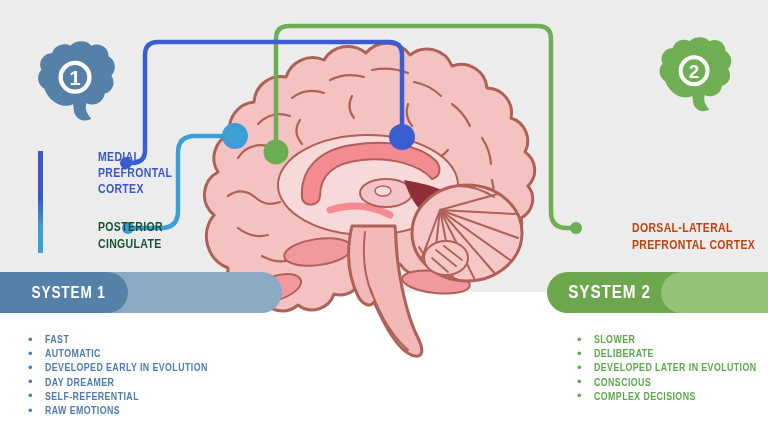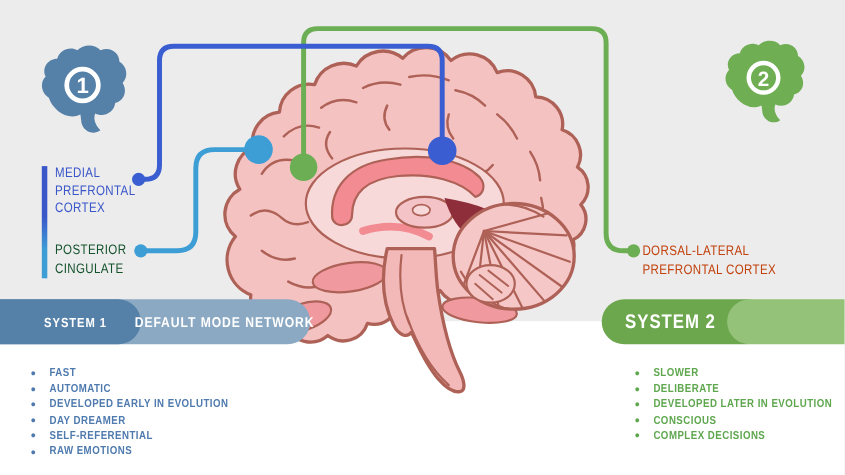--- a/index.html
+++ b/index.html
@@ -13,36 +13,36 @@
   svg{display:block;}
   #scene{position:absolute;left:0;top:0;}
 
   
   .brain-icon{position:absolute;}
   .icon-num{font-weight:bold;font-size:21px;fill:#ffffff;}
 
   
   .vbar{position:absolute;left:38px;top:151px;width:5px;height:102px;
         background:linear-gradient(#3a57c9 45%,#3d9ed6 75%);}
-  .region{position:absolute;font-weight:normal;letter-spacing:.4px;}
+  .region{position:absolute;font-weight:bold;letter-spacing:.4px;margin-left:48px;}
   .region .ln{display:block;transform:scaleX(.84);transform-origin:left center;white-space:nowrap;}
   .region-medial{left:50px;top:149px;font-size:12.5px;line-height:16px;color:#3a57c9;}
   .region-posterior{left:50px;top:219px;font-size:12.5px;line-height:17px;color:#14532d;}
   .region-dorsal{left:584px;top:220px;font-size:12.5px;line-height:16.5px;color:#c2410c;}
 
   
   .pill{position:absolute;top:272px;height:41px;}
   .b1-light{left:0;width:282px;background:#8ba9c3;border-radius:0 21px 21px 0;z-index:1;}
   .b1-dark{left:-22px;width:150px;background:#5580a8;border-radius:21px;z-index:2;}
   .b2-light{left:661px;width:107px;background:#93c278;border-radius:21px 0 0 21px;z-index:2;}
   .b2-dark{left:547px;width:153px;background:#6ca74e;border-radius:21px;z-index:1;}
   .pill-label{position:absolute;top:272px;height:41px;display:flex;align-items:center;justify-content:center;
               color:#ffffff;font-weight:bold;z-index:3;}
   .pill-label span{display:inline-block;transform:scaleX(.85);white-space:nowrap;letter-spacing:1px;}
-  .lbl-sys1{left:26px;width:86px;font-size:12px;}
+  .lbl-sys1{left:26px;width:86px;font-size:16px;}
   .lbl-dmn{left:130px;width:148px;font-size:13px;}
   .lbl-sys2{left:560px;width:100px;font-size:18px;}
 
   
   .traits{position:absolute;list-style:none;margin:0;padding:0;}
   .traits li{height:14.2px;display:flex;align-items:center;}
   .traits .bu{width:17px;font-size:13px;line-height:1;}
   .traits .tx{display:inline-block;transform:scaleX(.84);transform-origin:left center;
               font-size:10.5px;font-weight:bold;letter-spacing:.5px;white-space:nowrap;}
   .traits-1{left:28px;top:332px;color:#4e7aae;}
@@ -191,23 +191,20 @@
   <div class="region region-dorsal">
     <span class="ln">DORSAL-LATERAL</span>
     <span class="ln">PREFRONTAL CORTEX</span>
   </div>
 
   <div class="pill b1-light"></div>
   <div class="pill b1-dark"></div>
   <div class="pill-label lbl-sys1">
     <span>SYSTEM 1</span>
   </div>
-  <div class="pill-label lbl-dmn">
-    <span>DEFAULT MODE NETWORK</span>
-  </div>
 
   <div class="pill b2-dark"></div>
   <div class="pill b2-light"></div>
   <div class="pill-label lbl-sys2">
     <span>SYSTEM 2</span>
   </div>
 
   <ul class="traits traits-1">
     <li>
         <span class="bu">•</span>

